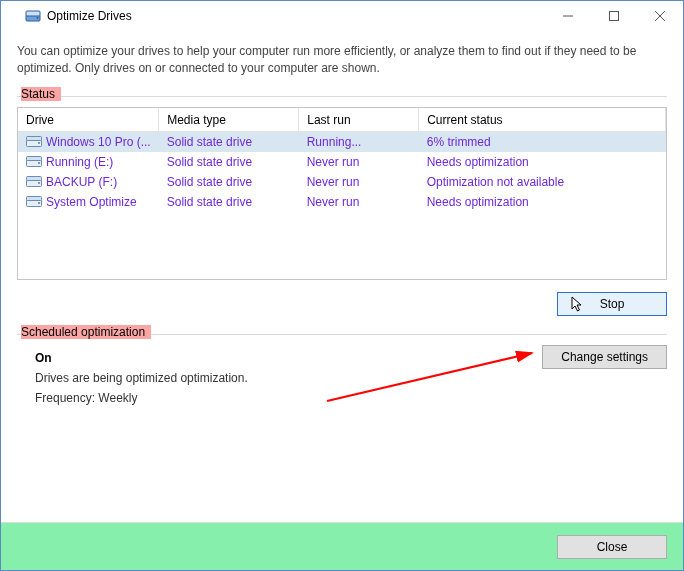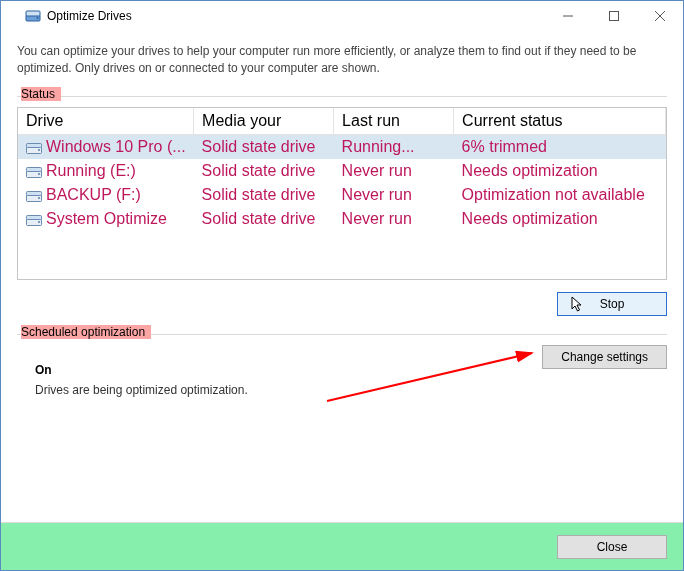--- a/index.html
+++ b/index.html
@@ -67,35 +67,35 @@
   .drives-box {
     border: 1px solid #c5c5c5;
     height: 173px;
     background: #fff;
     margin-bottom: 12px;
     overflow: hidden;
   }
   table.drives {
     width: 100%;
     border-collapse: collapse;
-    font-size: 16px;
+    font-size: 12px;
   }
   table.drives th {
     text-align: left;
     font-weight: normal;
     color: #000;
     background: #fff;
     border-bottom: 1px solid #e3e3e3;
     border-right: 1px solid #e3e3e3;
     padding: 4px 8px;
     height: 24px;
   }
   table.drives td {
     padding: 3px 8px;
-    color: #be185d;
+    color: #6d28d9;
     white-space: nowrap;
   }
   tr.selected td {
     background: #d8e6f2;
   }
   .drive-cell {
     display: flex;
     align-items: center;
     gap: 4px;
   }
@@ -132,21 +132,21 @@
     position: absolute;
     left: 14px;
     top: 4px;
     pointer-events: none;
   }
   
   .sched-body {
     padding: 6px 0 8px 18px;
     position: relative;
   }
-  .sched-on { font-weight: 600; margin-bottom: 6px; margin-top: 12px; }
+  .sched-on { font-weight: 600; margin-bottom: 6px; }
   .sched-line { color: #333; margin-bottom: 6px; }
   .change-btn-wrap {
     position: absolute;
     right: 0;
     top: 0;
     padding-left: 43px;
   }
   
   .bottombar {
     position: absolute;
@@ -213,21 +213,21 @@
     <table class="drives">
       <colgroup>
           <col class="c1">
           <col class="c2">
           <col class="c3">
           <col class="c4">
         </colgroup>
       <thead>
         <tr>
           <th>Drive</th>
-          <th>Media your</th>
+          <th>Media type</th>
           <th>Last run</th>
           <th>Current status</th>
         </tr>
       </thead>
       <tbody id="drives-body">
           <tr class="selected">
             <td>
               <span class="drive-cell">
                 <span class="drive-icon"><svg width="16" height="12" viewBox="0 0 16 12">
                     <rect x="0.5" y="3.5" width="15" height="7" rx="1" fill="#e8eef5" stroke="#6b8bb0"></rect>
@@ -301,20 +301,21 @@
     </span>
   </div>
 
   <div class="group-line">
     <span class="lbl">Scheduled optimization</span>
   </div>
 
   <div class="sched-body">
     <div class="sched-on">On</div>
     <div class="sched-line">Drives are being optimized optimization.</div>
+    <div class="sched-line">Frequency: Weekly</div>
     <div class="change-btn-wrap">
       <button class="btn">Change settings</button>
     </div>
 
     <svg class="arrow-annot" style="left:300px; top:-4px;" width="240" height="70" viewBox="0 0 240 70">
       <defs>
         <marker id="ah" markerWidth="10" markerHeight="10" refX="8" refY="3" orient="auto">
           <path d="M0,0 L9,3 L0,6 Z" fill="#ff0000"></path>
         </marker>
       </defs>

